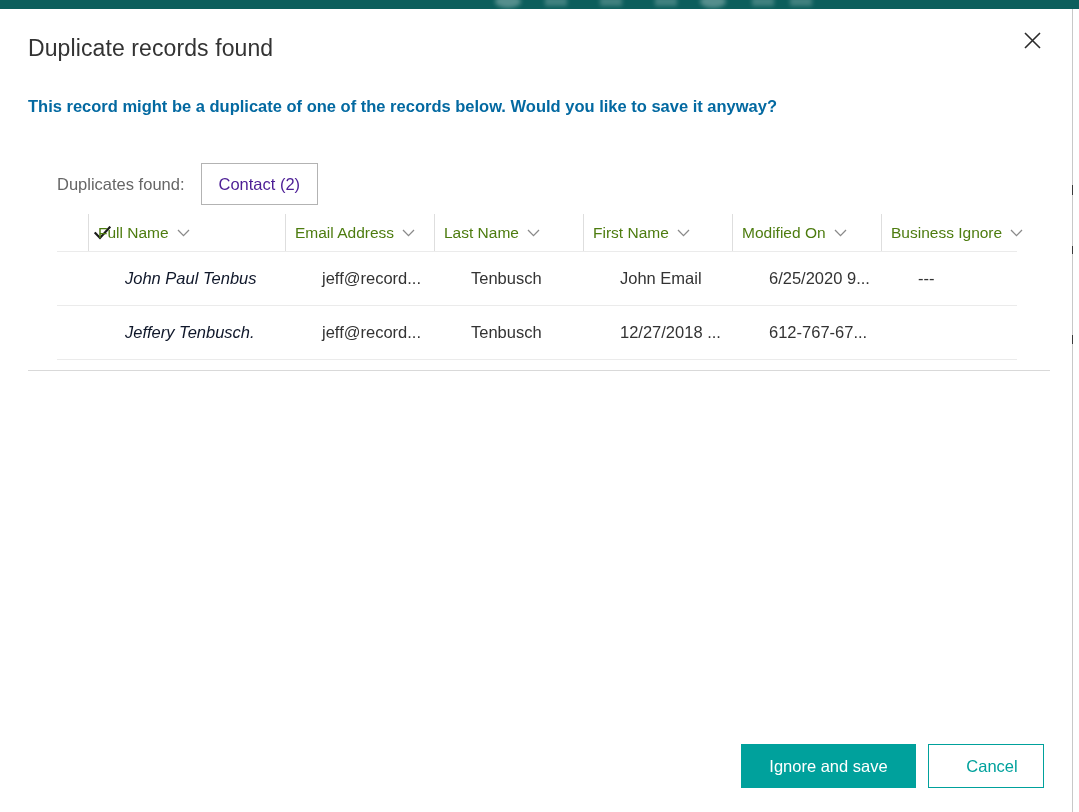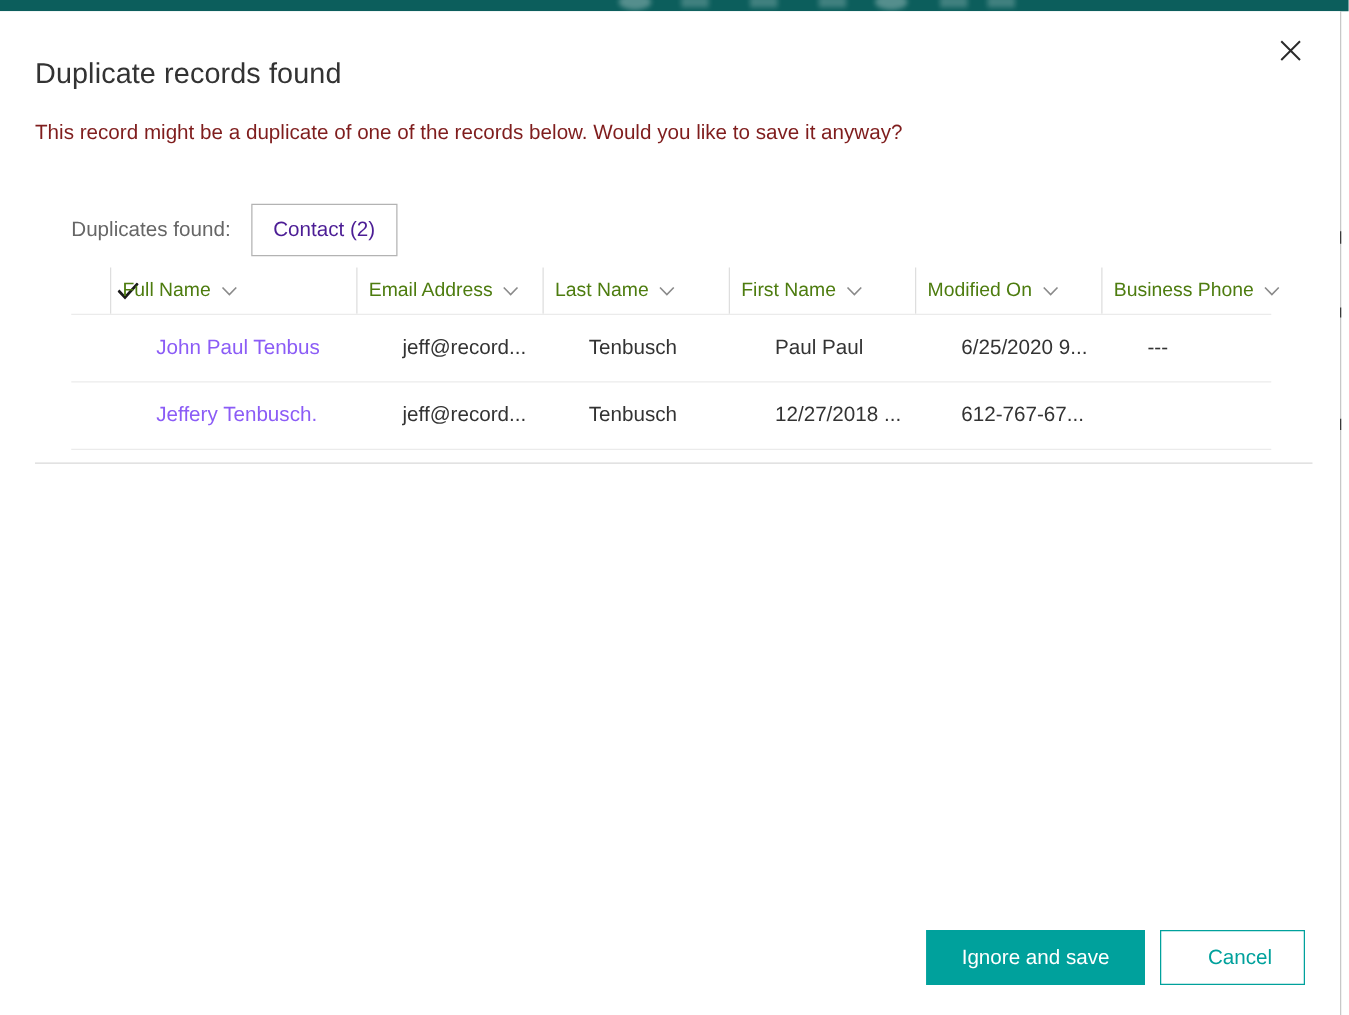--- a/index.html
+++ b/index.html
@@ -73,21 +73,21 @@
     box-sizing: border-box;
   }
 
   .dialog-header {
     position: relative;
     height: 60px;
   }
   .dialog-title {
     position: absolute;
     left: 28px;
-    top: 36px;
+    top: 26px;
     font-size: 23px;
     font-weight: 400;
     color: #333333;
     letter-spacing: 0.1px;
     white-space: nowrap;
   }
   .close-button {
     position: absolute;
     right: 22px;
     top: 13px;
@@ -101,22 +101,22 @@
     border: none;
     padding: 0;
   }
   .close-button svg { display: block; }
 
   .dialog-subtitle {
     position: absolute;
     left: 28px;
     top: 88px;
     font-size: 16.5px;
-    font-weight: 400;
-    color: #7f1d1d;
+    font-weight: 700;
+    color: #0369a1;
     white-space: nowrap;
   }
 
   
   .dup-row {
     position: absolute;
     left: 57px;
     top: 154px;
     display: flex;
     align-items: stretch;
@@ -215,22 +215,23 @@
     align-items: center;
     height: 54px;
     padding-left: 9px;
     font-size: 16.5px;
     color: #333333;
     white-space: nowrap;
     overflow: hidden;
   }
   .cell:first-child { margin-left: 28px; }
   .cell.link {
-    color: #8b5cf6;
-    cursor: pointer;
+    color: #0f172a;
+    cursor: pointer;
+    font-style: italic;
   }
 
   
   .c-full    { width: 149px; }
   .c-email   { width: 149px; margin-left: 48px; }
   .c-last    { width: 149px; }
   .c-first   { width: 149px; }
   .c-mod     { width: 149px; }
   .c-phone   { width: 149px; }
 
@@ -359,36 +360,36 @@
       <div class="col-head c-mod">
         <span>Modified On</span>
         <span class="chev">
           <svg width="13" height="8" viewBox="0 0 13 8">
               <path d="M1 1 L6.5 6.6 L12 1" stroke="#8a8a8a" stroke-width="1.3" fill="none"></path>
             </svg>
         </span>
       </div>
 
       <div class="col-head c-phone">
-        <span>Business Phone</span>
+        <span>Business Ignore</span>
         <span class="chev">
           <svg width="13" height="8" viewBox="0 0 13 8">
               <path d="M1 1 L6.5 6.6 L12 1" stroke="#8a8a8a" stroke-width="1.3" fill="none"></path>
             </svg>
         </span>
       </div>
     </div>
 
     <div class="row-divider" style="top:37px"></div>
 
     <div class="grid-row">
       <div class="cell link c-full">John Paul Tenbus</div>
       <div class="cell c-email">jeff@record...</div>
       <div class="cell c-last">Tenbusch</div>
-      <div class="cell c-first">Paul Paul</div>
+      <div class="cell c-first">John Email</div>
       <div class="cell c-mod">6/25/2020 9...</div>
       <div class="cell c-phone">---</div>
     </div>
 
     <div class="row-divider" style="top:91px"></div>
 
     <div class="grid-row">
       <div class="cell link c-full">Jeffery Tenbusch.</div>
       <div class="cell c-email">jeff@record...</div>
       <div class="cell c-last">Tenbusch</div>

